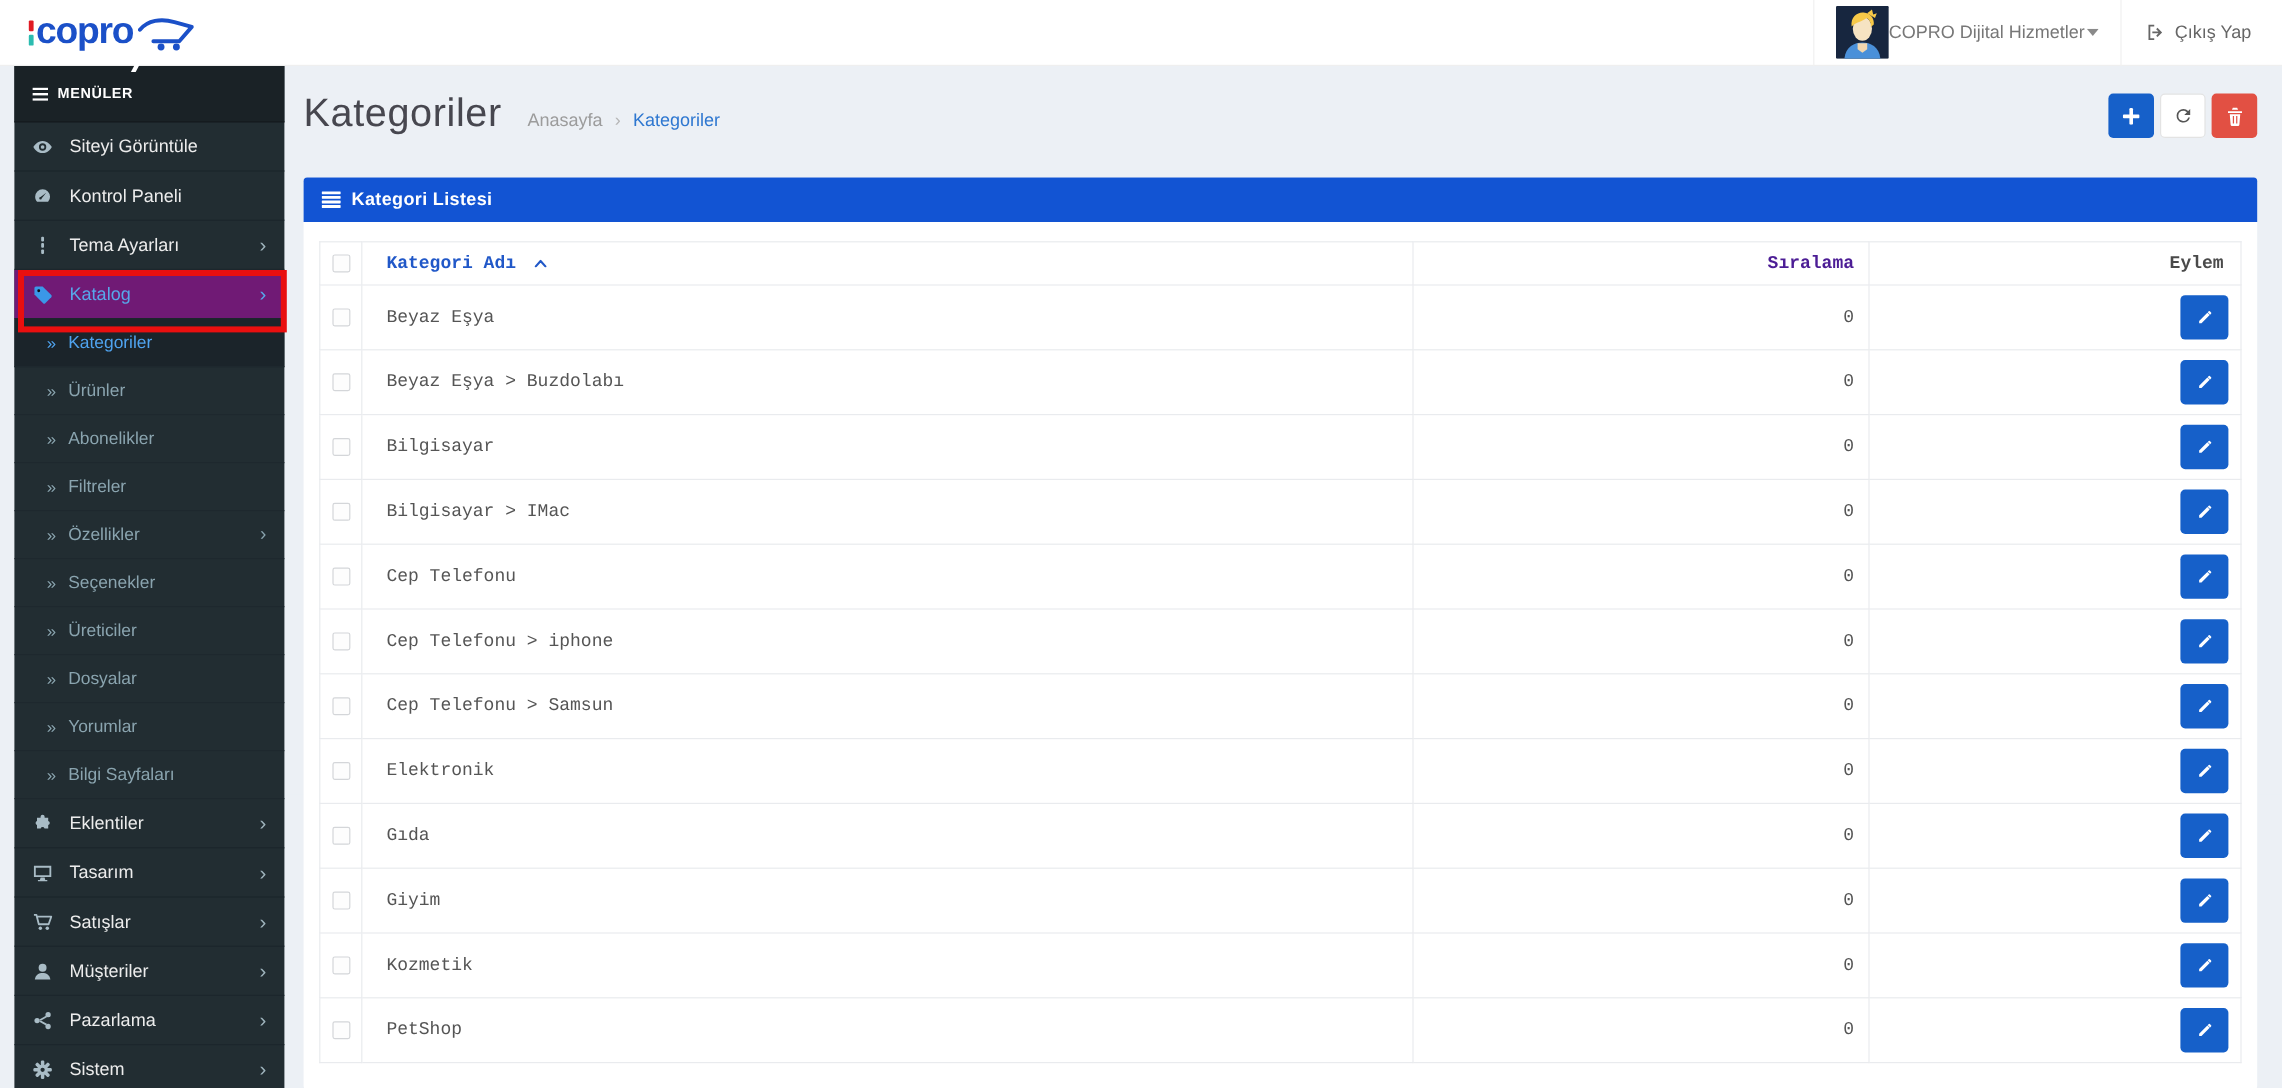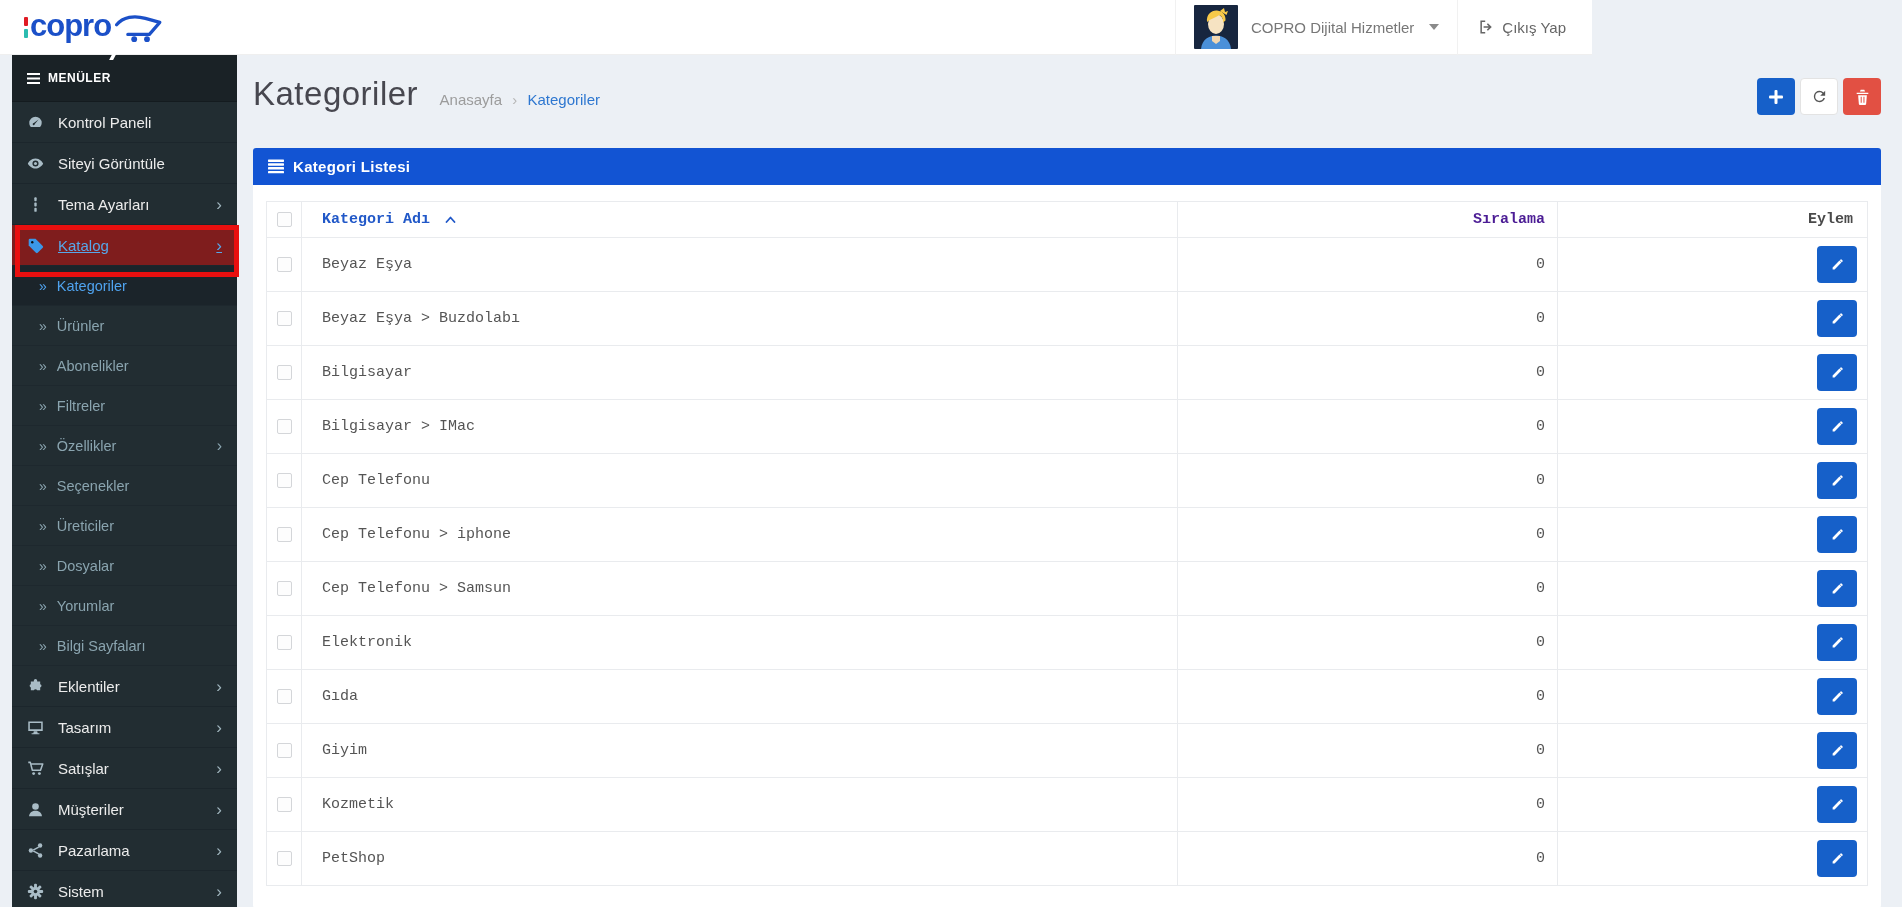--- a/index.html
+++ b/index.html
@@ -1,54 +1,54 @@
 <!DOCTYPE html>
 <html><head>
 <meta charset="utf-8">
 <title>Kategoriler</title>
 <style>
   * { margin:0; padding:0; box-sizing:border-box; }
   html,body { width:1902px; height:907px; overflow:hidden; }
   body { font-family:"Liberation Sans","DejaVu Sans",sans-serif; background:#ecf0f5; position:relative; }
 
   
-  .navbar { position:absolute; top:0; left:0; width:1592px; height:55px; background:#ffffff;
+  .navbar { position:absolute; top:0; left:0; width:1902px; height:55px; background:#ffffff;
             border-bottom:1px solid #efefef; display:flex; align-items:center; z-index:20; }
   .logo-wrap { width:225px; height:55px; display:flex; align-items:center; padding-left:24px; cursor:pointer; }
   .logo-mark { position:relative; display:flex; align-items:flex-start; }
   .logo-i { display:flex; flex-direction:column; gap:3px; margin:6px 2px 0 0; }
   .logo-i span { width:4px; height:9px; border-radius:1px; display:block; }
   .logo-i .li-red { background:#e01b24; }
   .logo-i .li-teal { background:#2bbcb0; }
   .logo-text { font-size:31px; font-weight:bold; color:#1b50c8; letter-spacing:-1px; line-height:30px; }
   .logo-stripes { position:absolute; left:22px; bottom:-8px; width:96px; }
   .logo-stripes .st { height:3.5px; margin-top:1.5px; border-radius:1px; }
   .st-orange { background:#f5861f; }
   .st-green { background:#7cb82f; }
   .logo-slash { position:absolute; right:26px; bottom:-9px; width:4px; height:11px; background:#fff; transform:skewX(-28deg); }
   .logo-cart { margin:2px 0 0 4px; }
 
   .nav-right { margin-left:auto; display:flex; align-items:center; height:55px; }
   .nav-divider { width:1px; height:55px; background:#f1f1f1; }
-  .nav-user { display:flex; align-items:center; gap:13px; padding:0 18px; height:55px; cursor:pointer; }
+  .nav-user { display:flex; align-items:center; gap:0; padding:0 18px; height:55px; cursor:pointer; }
   .avatar { width:44px; height:44px; border-radius:1px; overflow:hidden; display:block; }
   .user-name { font-size:15px; color:#777; }
   .nav-user .caret { margin-left:2px; display:inline-block; }
   .logout { display:flex; align-items:center; gap:8px; padding:0 26px 0 20px; height:55px; font-size:15px; color:#666; cursor:pointer; }
 
   
   .sidebar { position:absolute; top:55px; left:12px; width:225px; height:852px; background:#222d32; z-index:10; }
   .menu-header { height:47px; background:#1a2226; border-bottom:1px solid #141b1f; display:flex; align-items:center;
                  gap:8px; padding-left:15px; color:#ffffff; font-size:12px; font-weight:bold; letter-spacing:.5px; }
   .side-item { height:41px; display:flex; align-items:center; border-bottom:1px solid #1c262c;
                color:#ececec; font-size:15px; cursor:pointer; }
   .side-item .ico { width:46px; display:flex; justify-content:center; color:#a9bcc6; flex:none; }
   .side-item .lbl { flex:1; }
   .side-item .chev { color:#9fb4bd; font-size:17px; padding-right:15px; line-height:1; }
-  .side-item.katalog-active { background:#7f1d1d; color:#57a7ea;text-decoration:underline; }
+  .side-item.katalog-active { background:#701a75; color:#57a7ea; }
   .side-item.katalog-active .ico { color:#3b97e8; }
   .side-item.katalog-active .chev { color:#57a7ea; }
   .sub-item { height:40px; display:flex; align-items:center; gap:10px; padding-left:27px;
               color:#8aa4af; font-size:14.5px; border-bottom:1px solid #1e282e; cursor:pointer; }
   .sub-item .guillemet { font-size:14px; }
   .sub-item.active { color:#4fa3ef; background:#1b242a; }
   .sub-item .chev { margin-left:auto; padding-right:15px; font-size:16px; color:#8aa4af; }
   .annotation-box { position:absolute; left:3px; top:170px; width:224px; height:52px;
                     border:5px solid #e90f0f; z-index:15; pointer-events:none; }
 
@@ -147,35 +147,35 @@
       <rect y="0" width="13" height="2"></rect>
         <rect y="4.5" width="13" height="2"></rect>
         <rect y="9" width="13" height="2"></rect>
     </svg>
     <span>MENÜLER</span>
   </div>
 
   <div class="side-item">
     <span class="ico">
       <svg width="17" height="17" viewBox="0 0 20 20" fill="currentColor">
+        <path d="M10 4C5 4 1.7 8.3 1 10c.7 1.7 4 6 9 6s8.3-4.3 9-6c-.7-1.7-4-6-9-6zm0 9.6A3.6 3.6 0 1 1 10 6.4a3.6 3.6 0 0 1 0 7.2z"></path>
+        <circle cx="10" cy="10" r="1.8"></circle>
+      </svg>
+    </span>
+    <span class="lbl">Siteyi Görüntüle</span>
+  </div>
+
+  <div class="side-item">
+    <span class="ico">
+      <svg width="17" height="17" viewBox="0 0 20 20" fill="currentColor">
         <path d="M10 3.2a7.3 7.3 0 0 0-7.3 7.3c0 1.9.7 3.6 1.9 4.9h10.8a7.27 7.27 0 0 0 1.9-4.9A7.3 7.3 0 0 0 10 3.2z"></path>
         <path d="M9.2 11.9l4.4-5.4-5.6 4.2a1.25 1.25 0 1 0 1.2 1.2z" fill="#222d32"></path>
       </svg>
     </span>
     <span class="lbl">Kontrol Paneli</span>
-  </div>
-
-  <div class="side-item">
-    <span class="ico">
-      <svg width="17" height="17" viewBox="0 0 20 20" fill="currentColor">
-        <path d="M10 4C5 4 1.7 8.3 1 10c.7 1.7 4 6 9 6s8.3-4.3 9-6c-.7-1.7-4-6-9-6zm0 9.6A3.6 3.6 0 1 1 10 6.4a3.6 3.6 0 0 1 0 7.2z"></path>
-        <circle cx="10" cy="10" r="1.8"></circle>
-      </svg>
-    </span>
-    <span class="lbl">Siteyi Görüntüle</span>
   </div>
 
   <div class="side-item">
     <span class="ico">
       <svg width="17" height="17" viewBox="0 0 20 20" fill="currentColor">
         <rect x="8.6" y="1.5" width="2.8" height="4.6" rx="1"></rect>
           <rect x="8.6" y="7.7" width="2.8" height="4.6" rx="1"></rect>
           <rect x="8.6" y="13.9" width="2.8" height="4.6" rx="1"></rect>
       </svg>
     </span>

